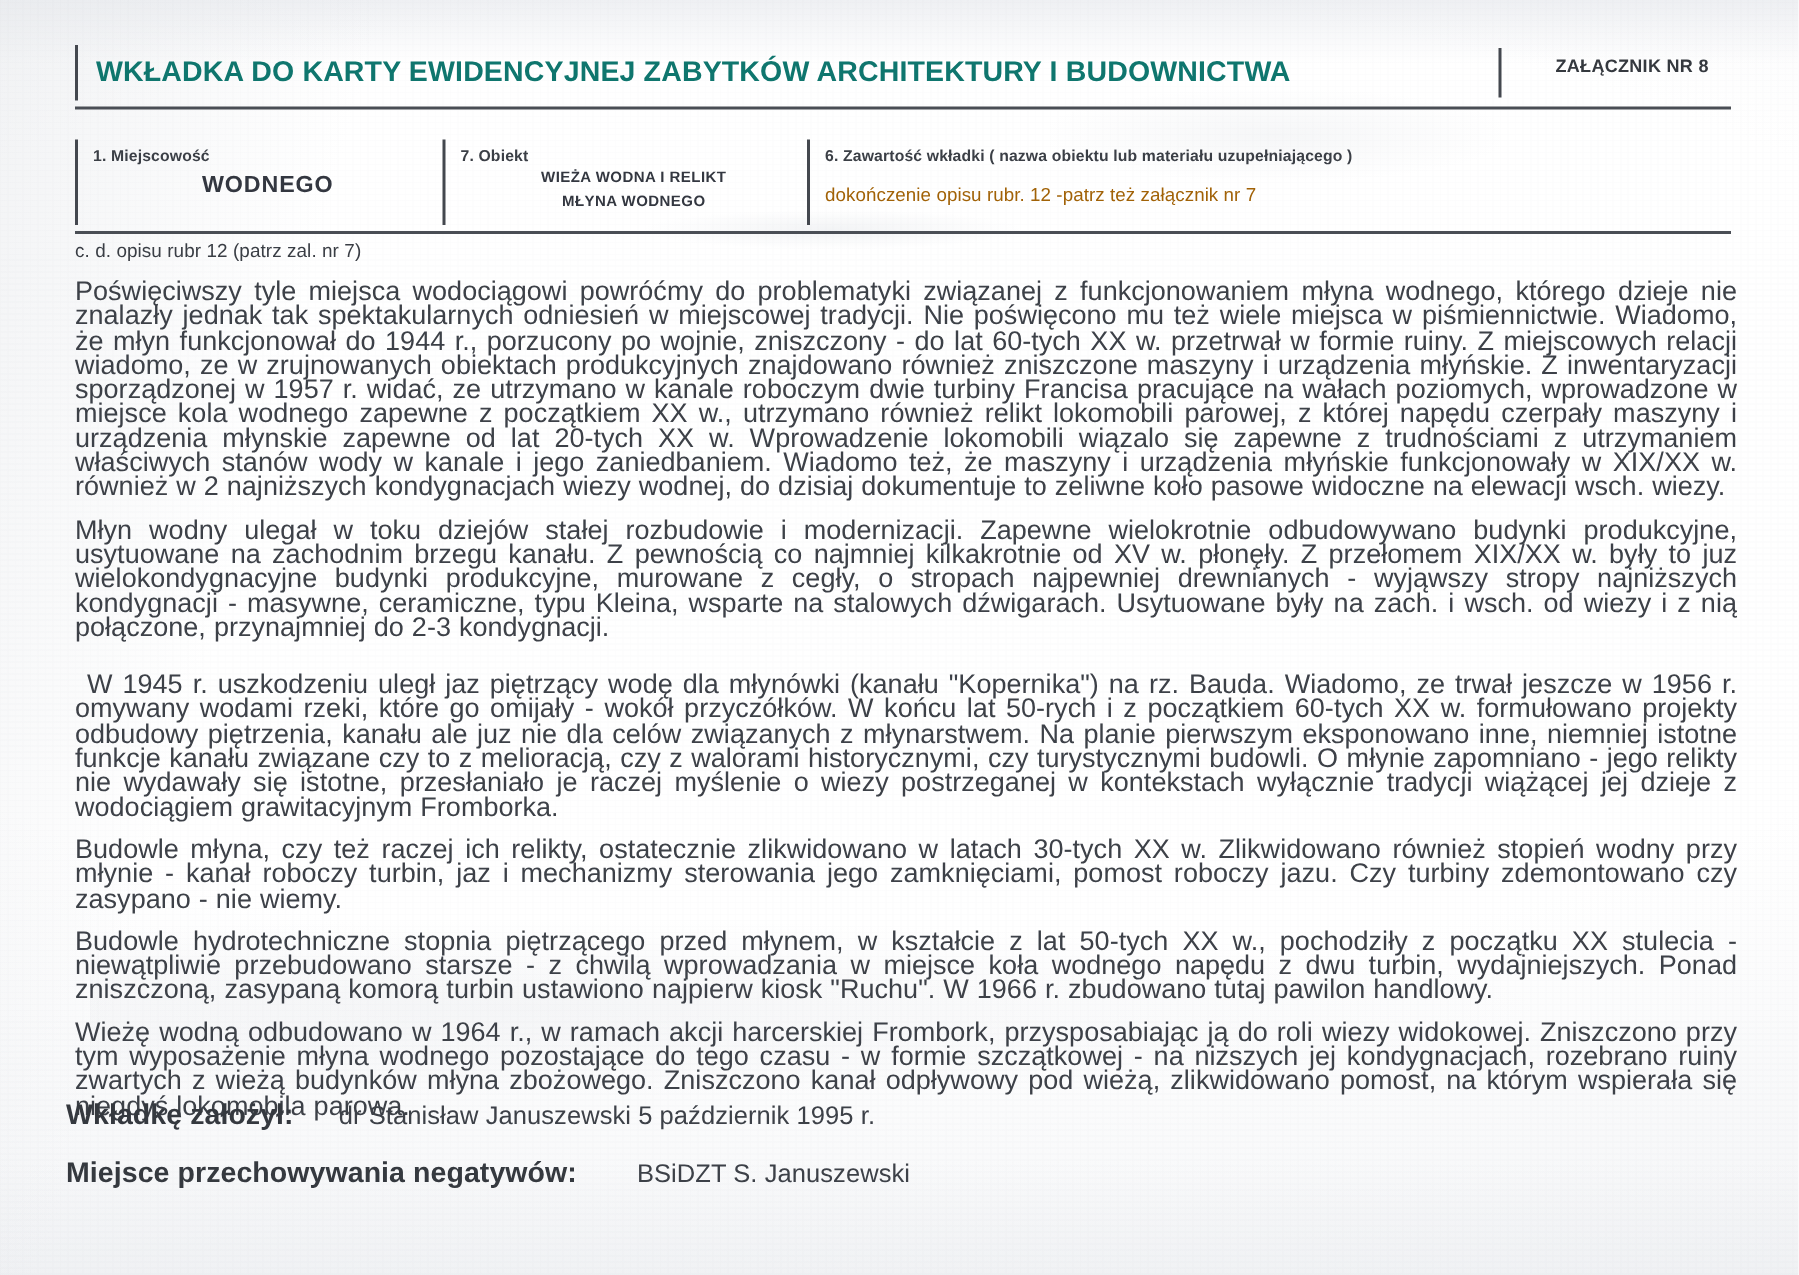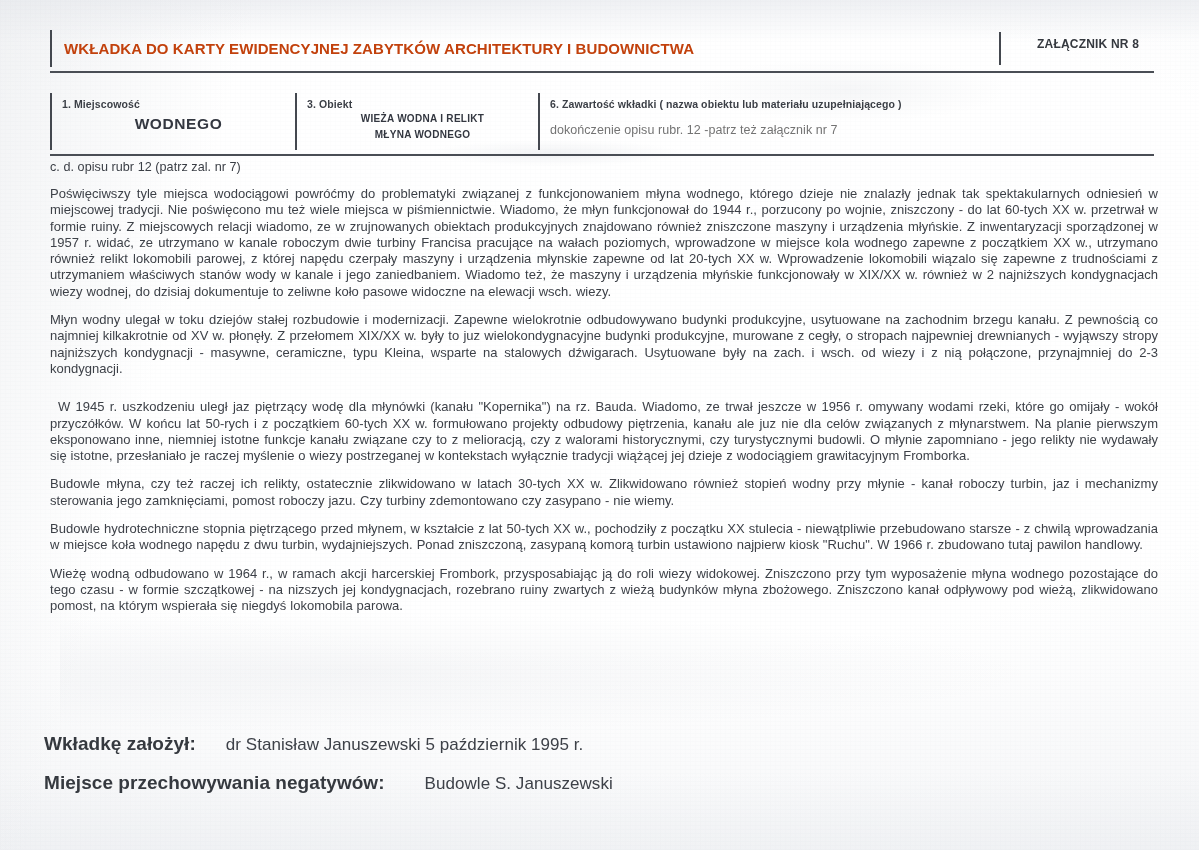--- a/index.html
+++ b/index.html
@@ -64,24 +64,24 @@
   .title-row {
     position: relative;
     height: 37px;
     display: flex;
     align-items: center;
     border-left: 2px solid #44484f;
     padding-left: 12px;
     box-sizing: border-box;
   }
   .doc-title {
-    font-size: 15px;
+    font-size: 19px;
     font-weight: bold;
     letter-spacing: .1px;
-    color: #c2410c;
+    color: #0f766e;
     white-space: nowrap;
   }
   .attachment-sep {
     position: absolute;
     left: 947px;
     top: 2px;
     bottom: 2px;
     width: 2px;
     background: #44484f;
   }
@@ -135,42 +135,42 @@
     text-align: center;
     font-size: 10px;
     font-weight: bold;
     color: #333740;
     line-height: 16px;
     letter-spacing: .3px;
     margin-top: 1px;
   }
   .cell-value-plain {
     font-size: 12.5px;
-    color: #737373;
+    color: #a16207;
     margin-top: 13px;
     letter-spacing: .05px;
   }
 
   
   .body-wrap {
     position: absolute;
     left: 50px;
     top: 160px;
     width: 1108px;
   }
   .lead-note {
     font-size: 12.6px;
     font-weight: 400;
     color: #3a3e45;
     margin-bottom: 12px;
     letter-spacing: .05px;
   }
   p.para {
     margin: 0 0 12px 0;
-    font-size: 13px;
+    font-size: 18px;
     line-height: 16.3px;
     text-align: justify;
     color: #3d4148;
     letter-spacing: .02px;
     word-spacing: .3px;
   }
   p.para.indent { text-indent: 8px; margin-top: 22px; }
 
   
   .footer {
@@ -220,21 +220,21 @@
     <div class="rule-thick"></div>
 
     <div class="field-row">
 
       <div class="cell c1">
         <div class="cell-label">1. Miejscowość</div>
         <div class="cell-value-big">WODNEGO</div>
       </div>
 
       <div class="cell c2">
-        <div class="cell-label">3. Obiekt</div>
+        <div class="cell-label">7. Obiekt</div>
         <div class="cell-value-two">
           <div>WIEŻA WODNA I RELIKT</div>
           <div>MŁYNA WODNEGO</div>
         </div>
       </div>
 
       <div class="cell c3">
         <div class="cell-label">6. Zawartość wkładki ( nazwa obiektu lub materiału uzupełniającego )</div>
         <div class="cell-value-plain">dokończenie opisu rubr. 12 -patrz też załącznik nr 7</div>
       </div>
@@ -256,17 +256,17 @@
     <p class="para">Wieżę wodną odbudowano w 1964 r., w ramach akcji harcerskiej Frombork, przysposabiając ją do roli wiezy widokowej. Zniszczono przy tym wyposażenie młyna wodnego pozostające do tego czasu - w formie szczątkowej - na nizszych jej kondygnacjach, rozebrano ruiny zwartych z wieżą budynków młyna zbożowego. Zniszczono kanał odpływowy pod wieżą, zlikwidowano pomost, na którym wspierała się niegdyś lokomobila parowa.</p>
   </div>
 
   <div class="footer">
     <div class="foot-line l1">
       <span class="foot-label">Wkładkę założył:</span>
       <span class="foot-value">dr Stanisław Januszewski 5 październik 1995 r.</span>
     </div>
     <div class="foot-line l2">
       <span class="foot-label">Miejsce przechowywania negatywów:</span>
-      <span class="foot-value">Budowle S. Januszewski</span>
+      <span class="foot-value">BSiDZT S. Januszewski</span>
     </div>
   </div>
 
 </div>
 
 </body></html>

